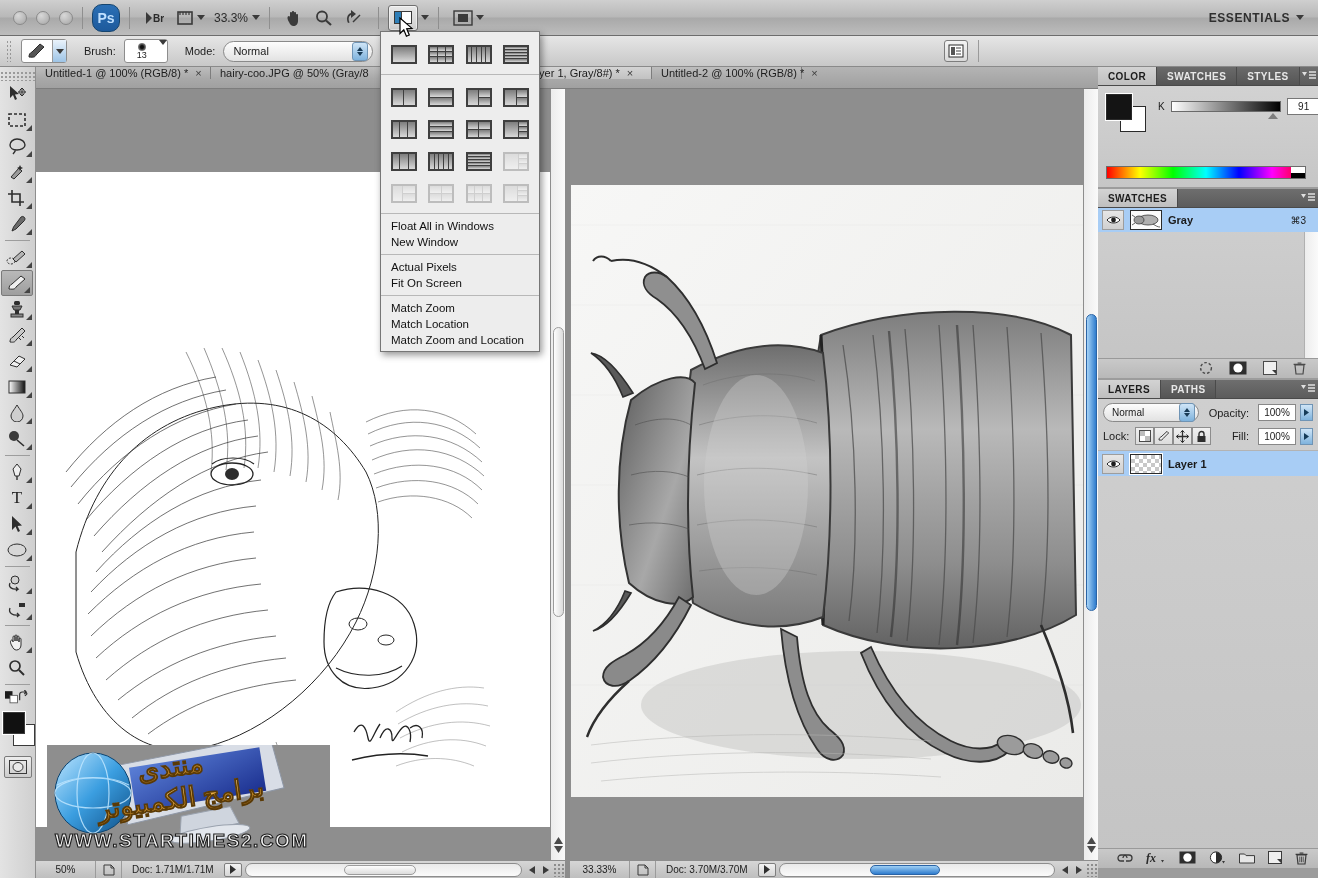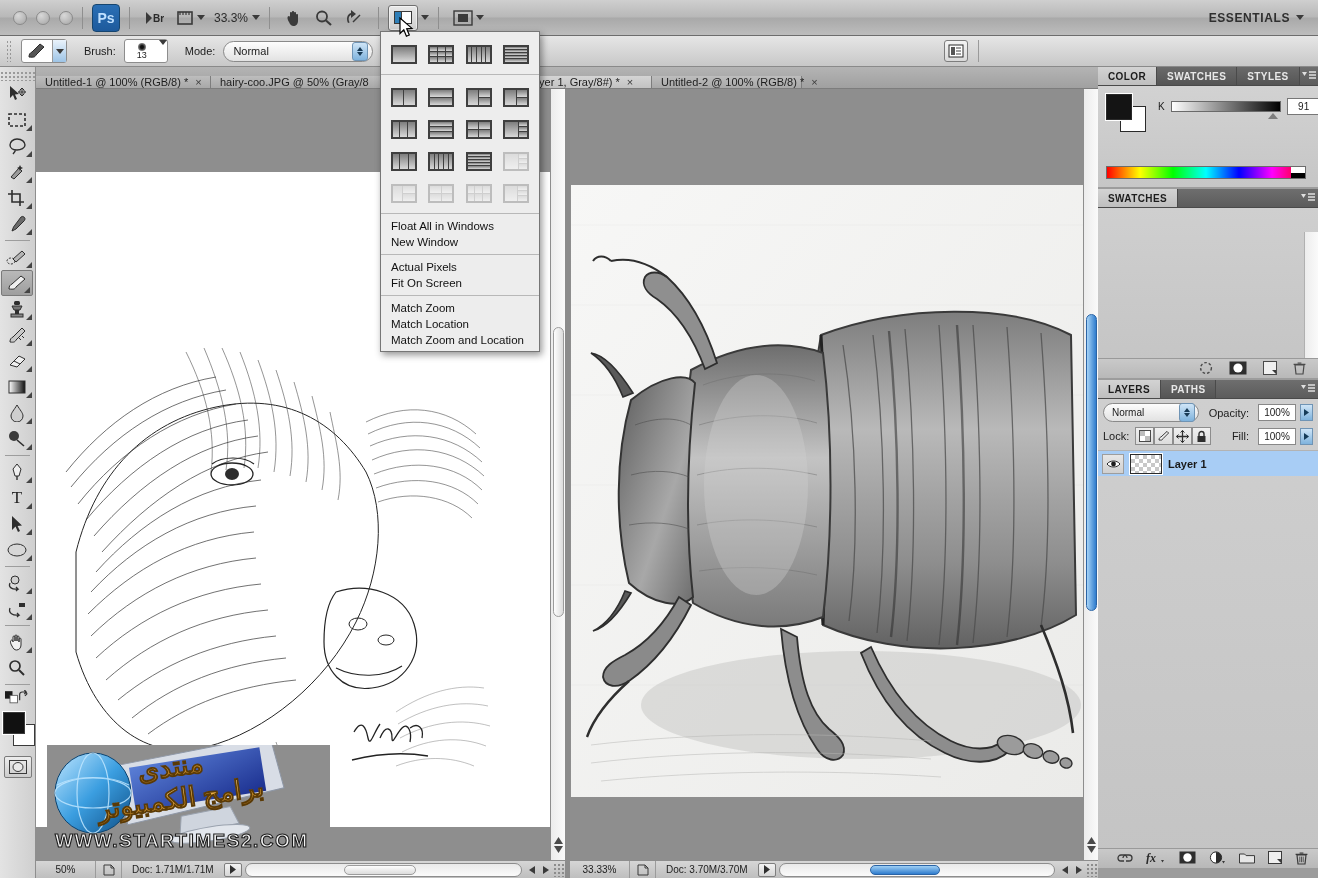--- a/index.html
+++ b/index.html
@@ -17,21 +17,21 @@
     background:linear-gradient(to bottom,#cfcfcf 0%,#b8b8b8 48%,#a9a9a9 52%,#bdbdbd 100%);
     border-bottom:1px solid #6d6d6d;
     display:flex; align-items:center;
   }
   .traffic{ display:flex; gap:9px; padding-left:13px; }
   .tl{ width:14px;height:14px;border-radius:50%;
        background:radial-gradient(circle at 35% 30%,#d8d8d8,#a5a5a5);
        border:1px solid #8a8a8a; }
   .sep-v{ width:1px; height:22px; background:#8f8f8f; margin:0 9px; }
   .psbadge{
-    width:28px;height:28px;border-radius:4px;
+    width:28px;height:28px;border-radius:10px;
     background:linear-gradient(to bottom,#2a6fb5,#1d5a9c);
     color:#bfe0ff; font-weight:bold; font-size:14px;
     display:flex;align-items:center;justify-content:center;
     border:1px solid #16456f;
   }
   .icbtn{ height:28px; display:flex; align-items:center; gap:3px;
           padding:0 5px; color:#333; }
   .caret{ width:0;height:0;border-left:4px solid transparent;
           border-right:4px solid transparent;border-top:5px solid #3a3a3a; }
   .zoomval{ font-size:12px; color:#2b2b2b; padding:0 4px; }
@@ -120,21 +120,21 @@
     background:#fff; border:1px solid #3a3a3a;}
   .qmask{ width:28px;height:22px;margin:6px auto 0;border:1px solid #7a7a7a;
     border-radius:2px;background:linear-gradient(to bottom,#ededed,#cdcdcd);
     display:flex;align-items:center;justify-content:center;}
 
   
   .tabbar{
     position:absolute; left:36px; top:67px; width:1062px; height:22px;
     background:linear-gradient(to bottom,#b4b4b4,#a0a0a0);
     border-bottom:1px solid #7d7d7d;
-    display:flex; align-items:flex-end;
+    display:flex; align-items:flex-start;
   }
   .doctab{
     display:flex;align-items:center;gap:7px;padding:0 9px;
     font-size:11px;color:#1d1d1d;
     background:linear-gradient(to bottom,#bdbdbd,#a8a8a8);
     border-right:1px solid #7d7d7d;
     white-space:nowrap;
   }
   .doctab.active{ background:linear-gradient(to bottom,#d4d4d4,#c2c2c2); }
   .xmark{ font-size:11px; color:#3c3c3c; }
@@ -938,20 +938,38 @@
       <div class="paneltabs">
         <div class="ptab active">SWATCHES</div>
         <div class="pmenu">
           <svg width="14" height="10" viewBox="0 0 14 10">
               <path d="M0 1 L5 1 L2.5 5 Z" fill="#e0e0e0"></path>
               <path d="M7 1 h7 M7 4 h7 M7 7 h7" stroke="#e0e0e0" stroke-width="1.3"></path>
             </svg>
         </div>
       </div>
       <div class="pbody chanbody">
+        <div class="chrow">
+          <span class="eye">
+            <svg width="15" height="10" viewBox="0 0 15 10">
+                <path d="M1 5 C4 1 11 1 14 5 C11 9 4 9 1 5 Z" fill="#fff" stroke="#2a2a2a"></path>
+                <circle cx="7.5" cy="5" r="2.4" fill="#1d1d1d"></circle>
+              </svg>
+          </span>
+          <span class="thumb">
+            <svg width="30" height="18" viewBox="0 0 30 18">
+                <rect width="30" height="18" fill="#fbfbfb"></rect>
+                <ellipse cx="17" cy="9" rx="10" ry="5" fill="#b0b0b0" stroke="#3a3a3a" stroke-width="0.8"></ellipse>
+                <ellipse cx="8" cy="9" rx="5" ry="4" fill="#9a9a9a" stroke="#3a3a3a" stroke-width="0.8"></ellipse>
+                <path d="M4 6 L1 4 M4 12 L1 14 M22 13 C25 15 27 16 29 16" stroke="#3a3a3a" stroke-width="0.8" fill="none"></path>
+              </svg>
+          </span>
+          <span class="chname">Gray</span>
+          <span class="chkey">⌘3</span>
+        </div>
         <div style="position:absolute;right:0;top:24px;bottom:20px;width:14px;background:linear-gradient(to right,#ededed,#fafafa);border-left:1px solid #b0b0b0"></div>
         <div class="panelfoot">
           <span>
             <svg width="14" height="14" viewBox="0 0 14 14">
                 <circle cx="7" cy="7" r="5.4" fill="none" stroke="#4a4a4a" stroke-width="1.4" stroke-dasharray="2.6 2"></circle>
               </svg>
           </span>
           <span>
             <svg width="18" height="14" viewBox="0 0 18 14">
                 <rect x="0.5" y="0.5" width="17" height="13" fill="#2e2e2e"></rect>

